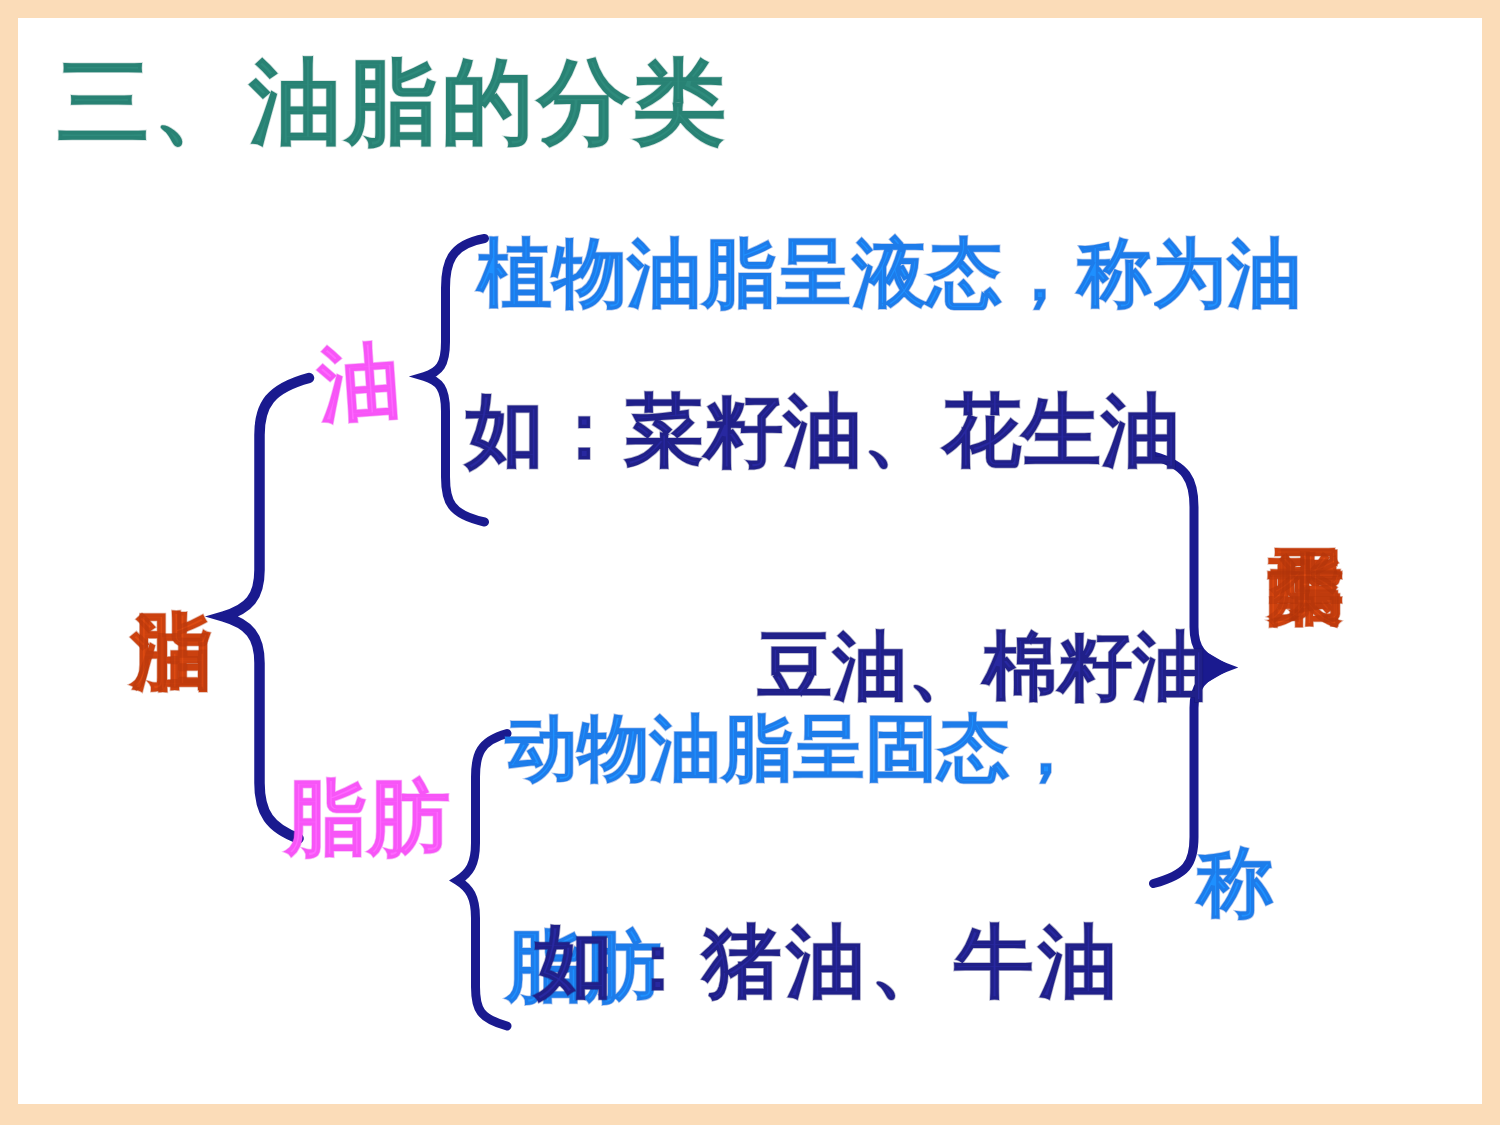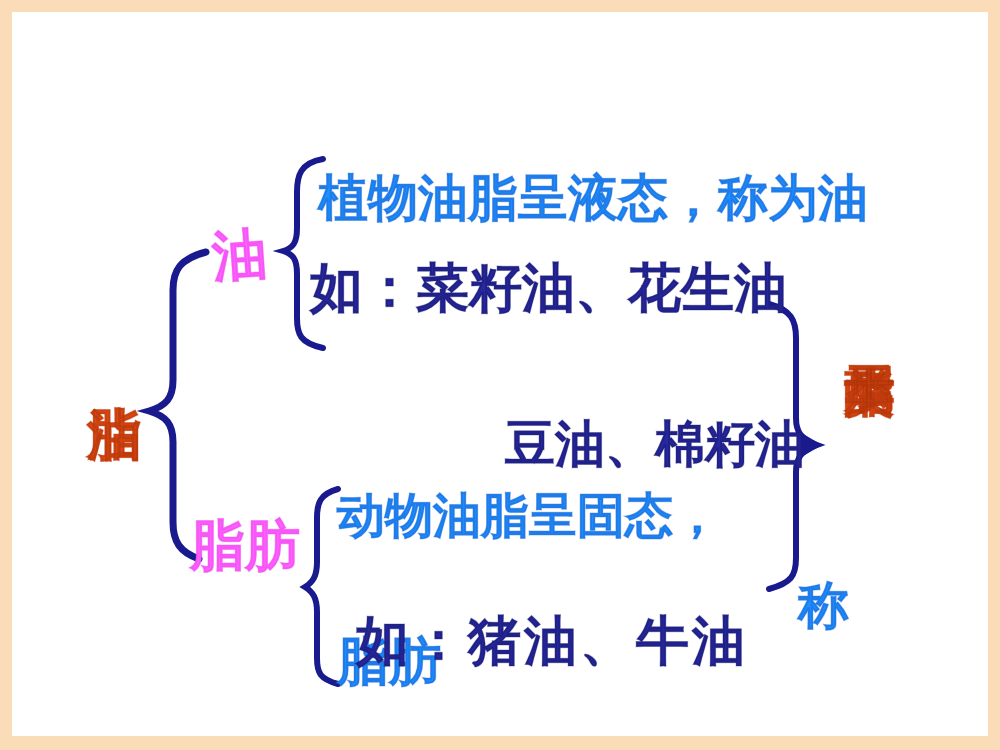--- a/index.html
+++ b/index.html
@@ -19,21 +19,21 @@
   }
   .title{
     position:absolute;left:26px;top:14px;
     font-size:62px;font-weight:bold;letter-spacing:2px;
     color:var(--teal);
     -webkit-text-stroke:1px #14615333;
     text-shadow:2px 2px 0 rgba(255,255,255,0.45);
     white-space:nowrap;
   }
   .txt{position:absolute;white-space:nowrap;line-height:1.05;font-weight:bold;}
-  .lightblue{color:var(--lightblue);margin-top:16px;-webkit-text-stroke:1px #1a55c055;}
+  .lightblue{color:var(--lightblue);-webkit-text-stroke:1px #1a55c055;}
   .navy{color:var(--navy);-webkit-text-stroke:1px #12125e55;}
   .magenta{color:var(--magenta);-webkit-text-stroke:1px #e833e855;}
   .orange{color:var(--orange);-webkit-text-stroke:1px #a8300855;}
   .vertical{writing-mode:vertical-rl;text-orientation:upright;}
 
   
   .veg-line     {left:306px; top:144px; font-size:50px;}
   .oil-label    {left:200px; top:214px; font-size:55px; transform:rotate(-4deg);}
   .oil-examples {left:298px; top:248px; font-size:53px;text-align:center;}
   .root-label   {left:74px;  top:350px; font-size:55px; letter-spacing:0px;}
@@ -47,20 +47,21 @@
 
   .braces{position:absolute;left:0;top:0;width:976px;height:724px;pointer-events:none;}
   .braces path{fill:none;stroke:var(--brace);stroke-linecap:round;}
 </style>
 </head>
 <body>
 
 <div class="slide">
   <div class="canvas">
 
+    <h1 class="title">三、油脂的分类</h1>
 
     <svg class="braces" viewBox="0 0 976 724">
 
       <path stroke-width="6" d="M 311 147 C 288 151 285 164 285 180 L 285 216 C 285 231 281 236 271 239 C 281 242 285 247 285 262 L 285 306 C 285 322 288 331 311 336"></path>
 
       <path stroke-width="7" d="M 194 240 C 168 247 161 258 161 278 L 161 368 C 161 386 154 394 137 399 C 154 404 161 412 161 430 L 161 510 C 161 530 168 540 187 547"></path>
 
       <path stroke-width="6" d="M 326 477 C 308 482 305 491 305 506 L 305 550 C 305 564 301 570 293 575 C 301 580 305 586 305 600 L 305 646 C 305 661 308 667 326 672"></path>
 
       <path stroke-width="6" d="M 757 292 C 779 298 784 308 784 326 L 784 406 C 784 420 789 427 805 433 C 789 439 784 446 784 460 L 784 546 C 784 564 779 571 757 577"></path>

